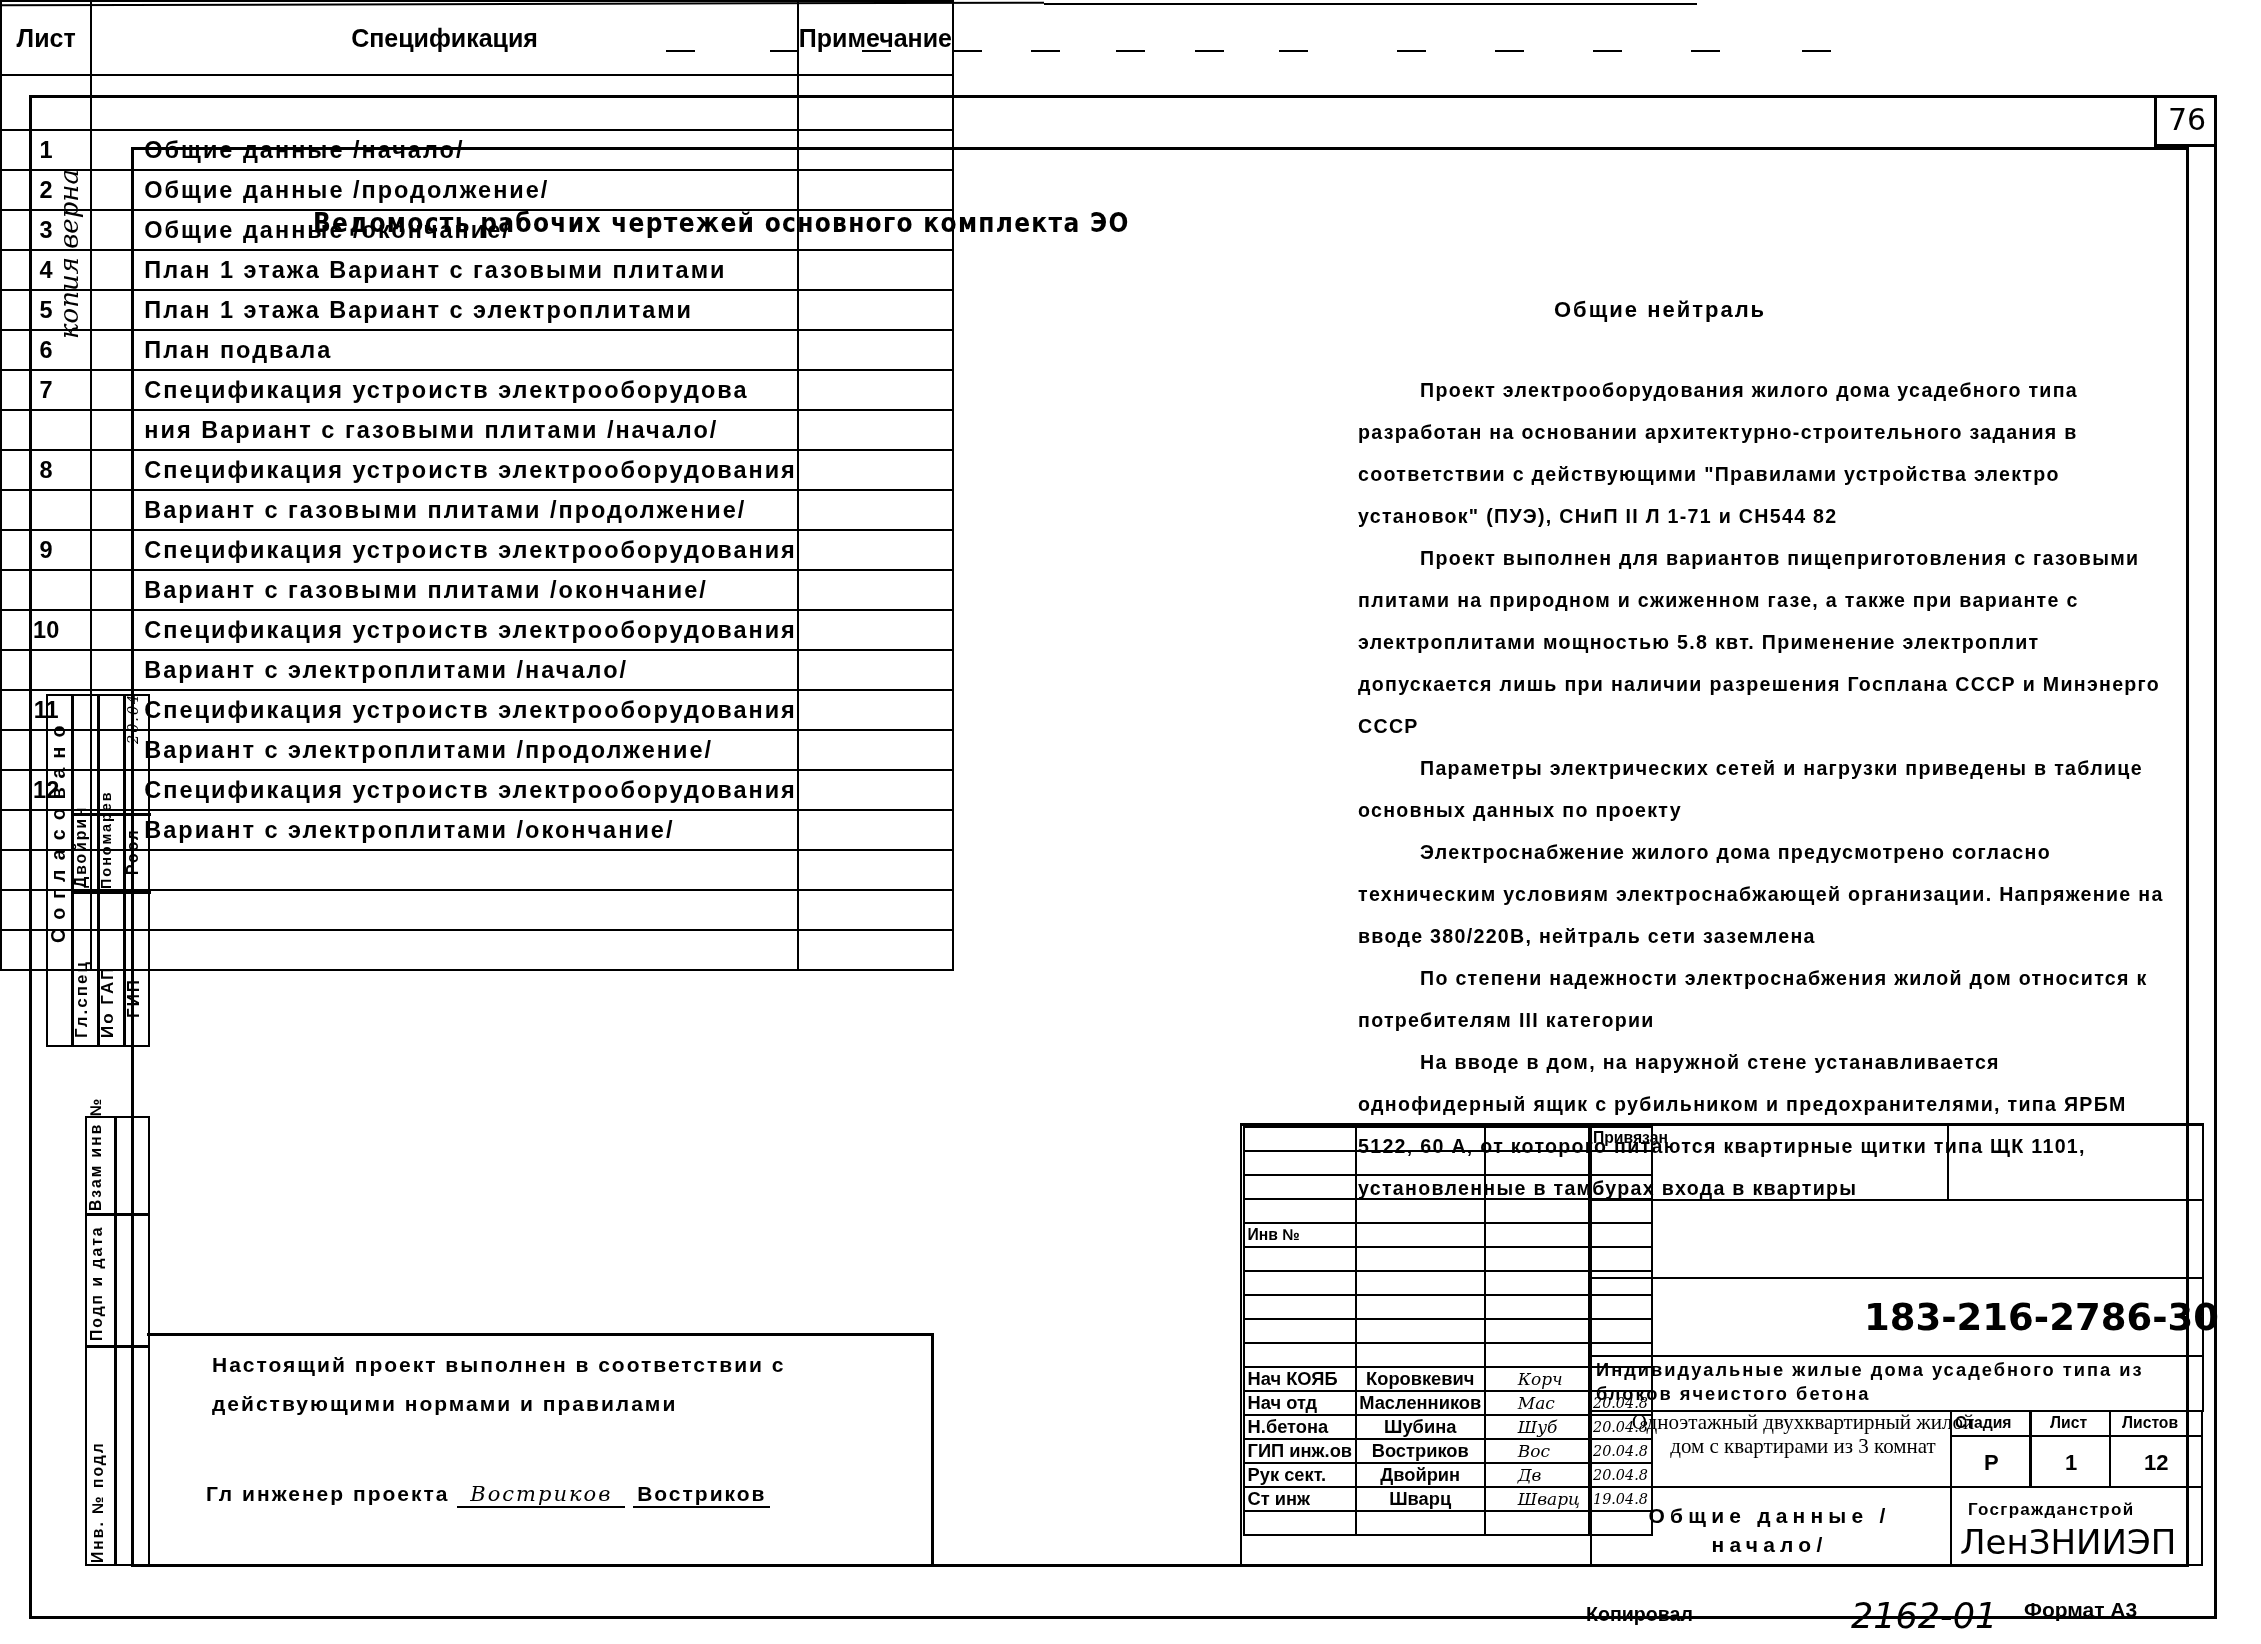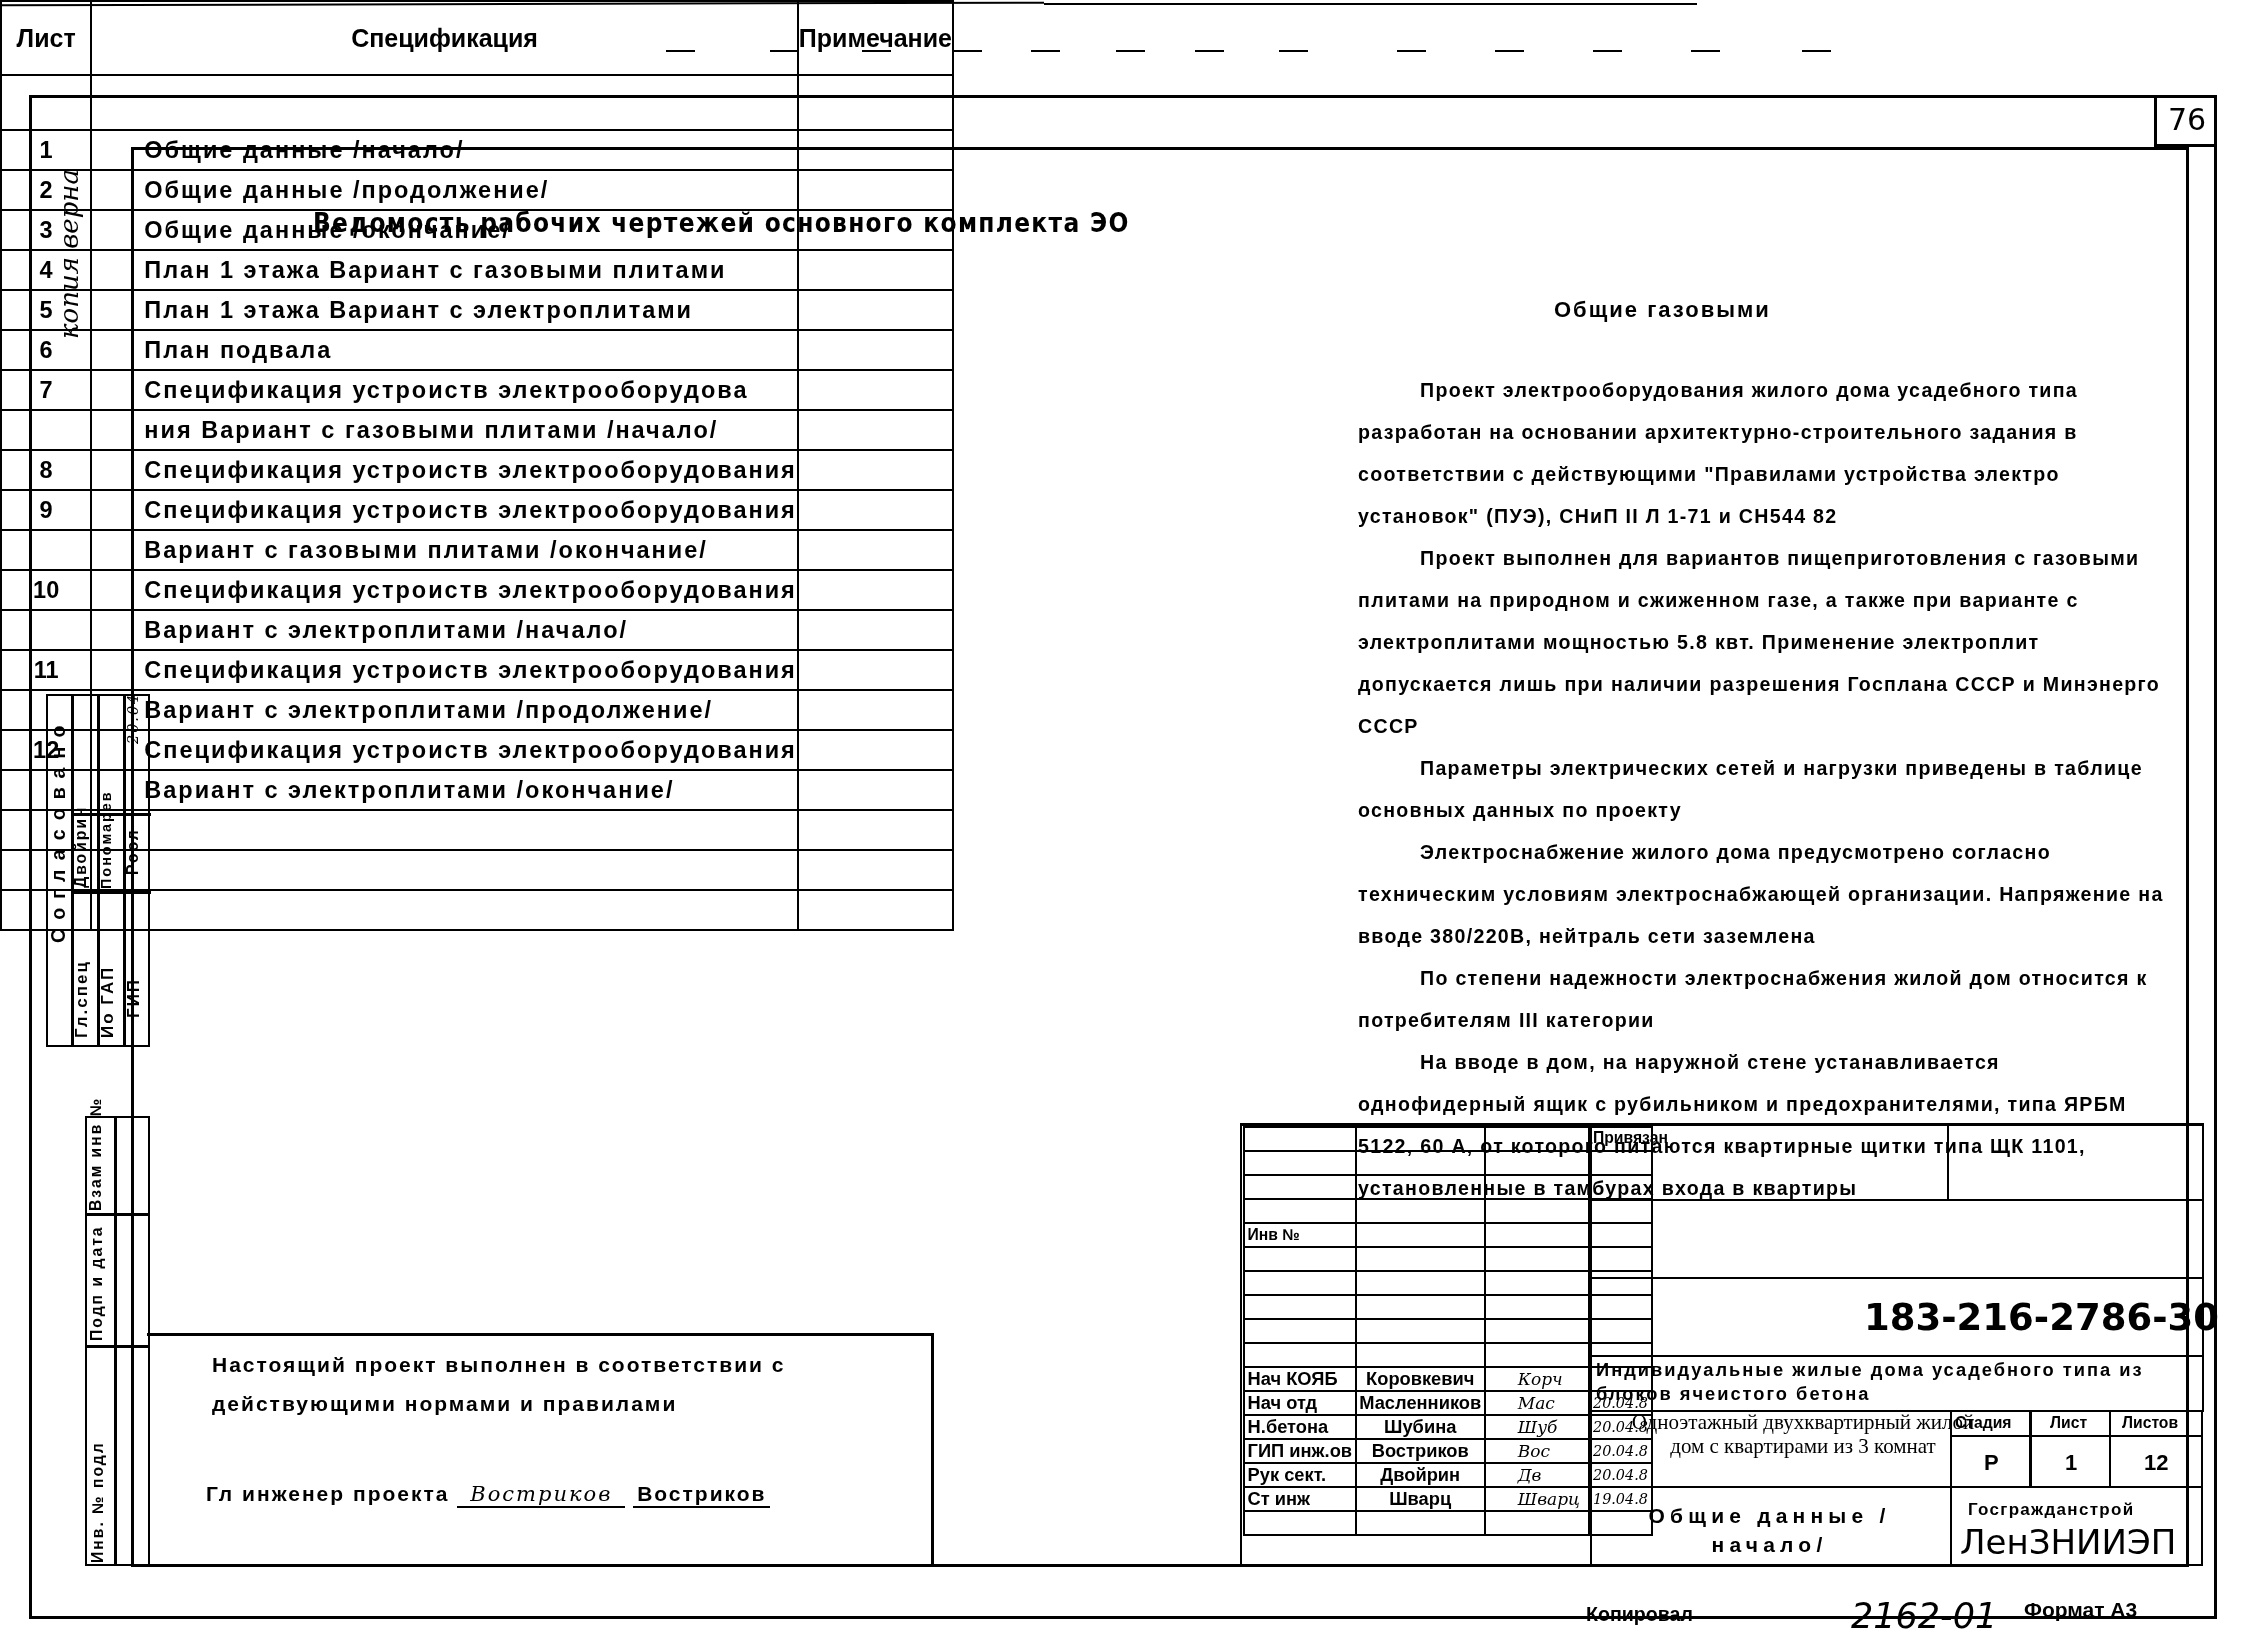--- a/index.html
+++ b/index.html
@@ -149,20 +149,25 @@
         <td class="num"></td>
         <td class="name sub">ния Вариант с газовыми плитами /начало/</td>
         <td class="note"></td>
       </tr>
       <tr>
         <td class="num">8</td>
         <td class="name">Спецификация устроиств электрооборудования</td>
         <td class="note"></td>
       </tr>
       <tr>
+        <td class="num"></td>
+        <td class="name sub">Вариант с газовыми плитами /продолжение/</td>
+        <td class="note"></td>
+      </tr>
+      <tr>
         <td class="num">9</td>
         <td class="name">Спецификация устроиств электрооборудования</td>
         <td class="note"></td>
       </tr>
       <tr>
         <td class="num"></td>
         <td class="name sub">Вариант с газовыми плитами /окончание/</td>
         <td class="note"></td>
       </tr>
       <tr>
@@ -206,21 +211,21 @@
         <td class="note"></td>
       </tr>
       <tr>
         <td class="num"></td>
         <td class="name"></td>
         <td class="note"></td>
       </tr>
     </tbody>
 </table>
 
-<div id="notes-title" class="abs">Общие газовыми</div>
+<div id="notes-title" class="abs">Общие нейтраль</div>
 <div id="notes" class="abs">
   <p>Проект электрооборудования жилого дома усадебного типа разработан на основании архитектурно-строительного задания в соответствии с действующими "Правилами устройства электро установок" (ПУЭ), СНиП II Л 1-71 и СН544 82</p>
   <p>Проект выполнен для вариантов пищеприготовления с газовыми плитами на природном и сжиженном газе, а также при варианте с электроплитами мощностью 5.8 квт. Применение электроплит допускается лишь при наличии разрешения Госплана СССР и Минэнерго СССР</p>
   <p>Параметры электрических сетей и нагрузки приведены в таблице основных данных по проекту</p>
   <p>Электроснабжение жилого дома предусмотрено согласно техническим условиям электроснабжающей организации. Напряжение на вводе 380/220В, нейтраль сети заземлена</p>
   <p>По степени надежности электроснабжения жилой дом относится к потребителям III категории</p>
   <p>На вводе в дом, на наружной стене устанавливается однофидерный ящик с рубильником и предохранителями, типа ЯРБМ 5122, 60 А, от которого питаются квартирные щитки типа ЩК 1101, установленные в тамбурах входа в квартиры</p>
 </div>
 
 <div id="compliance-box" class="abs"></div>

